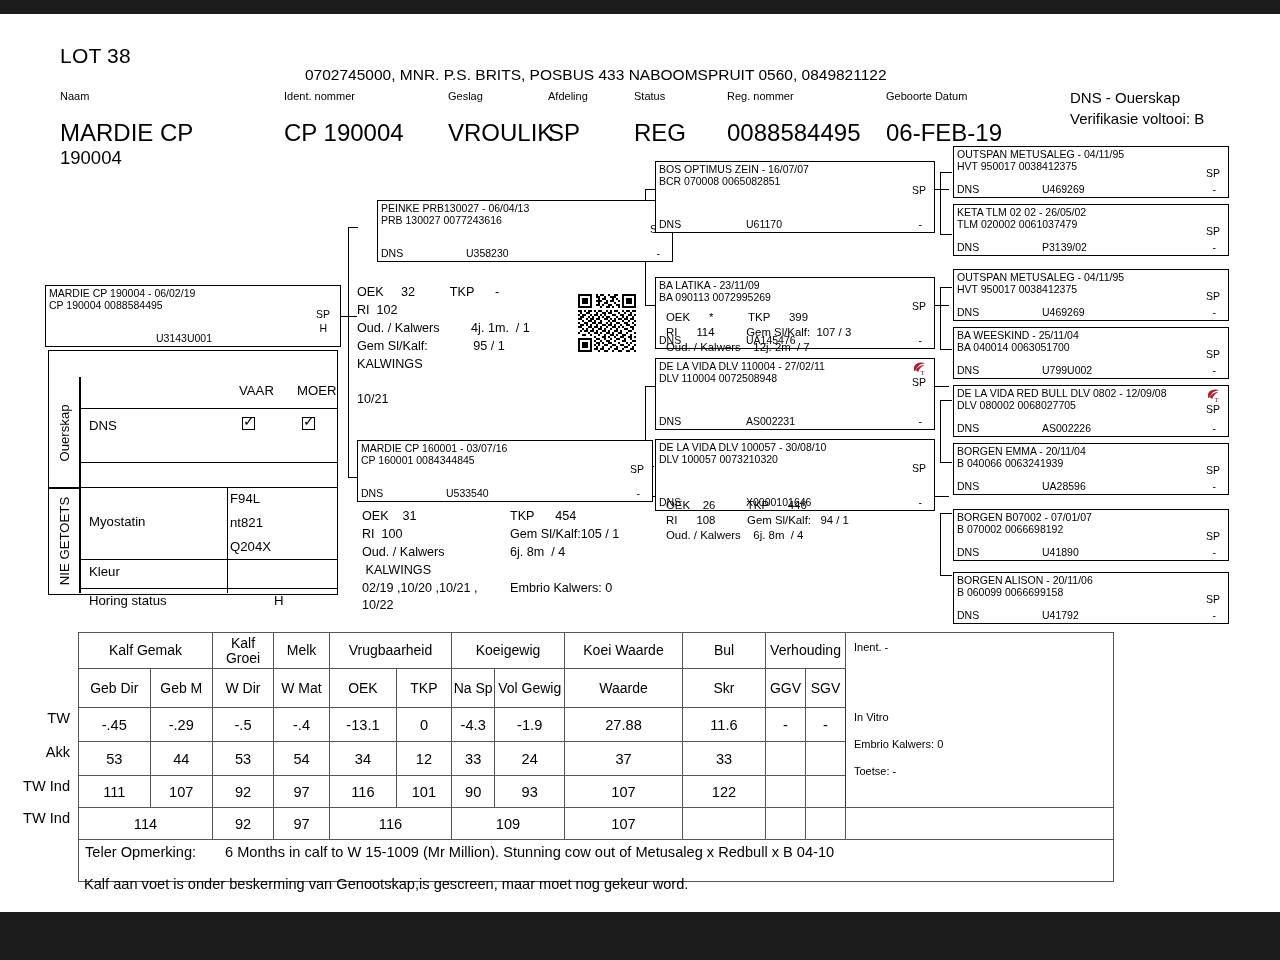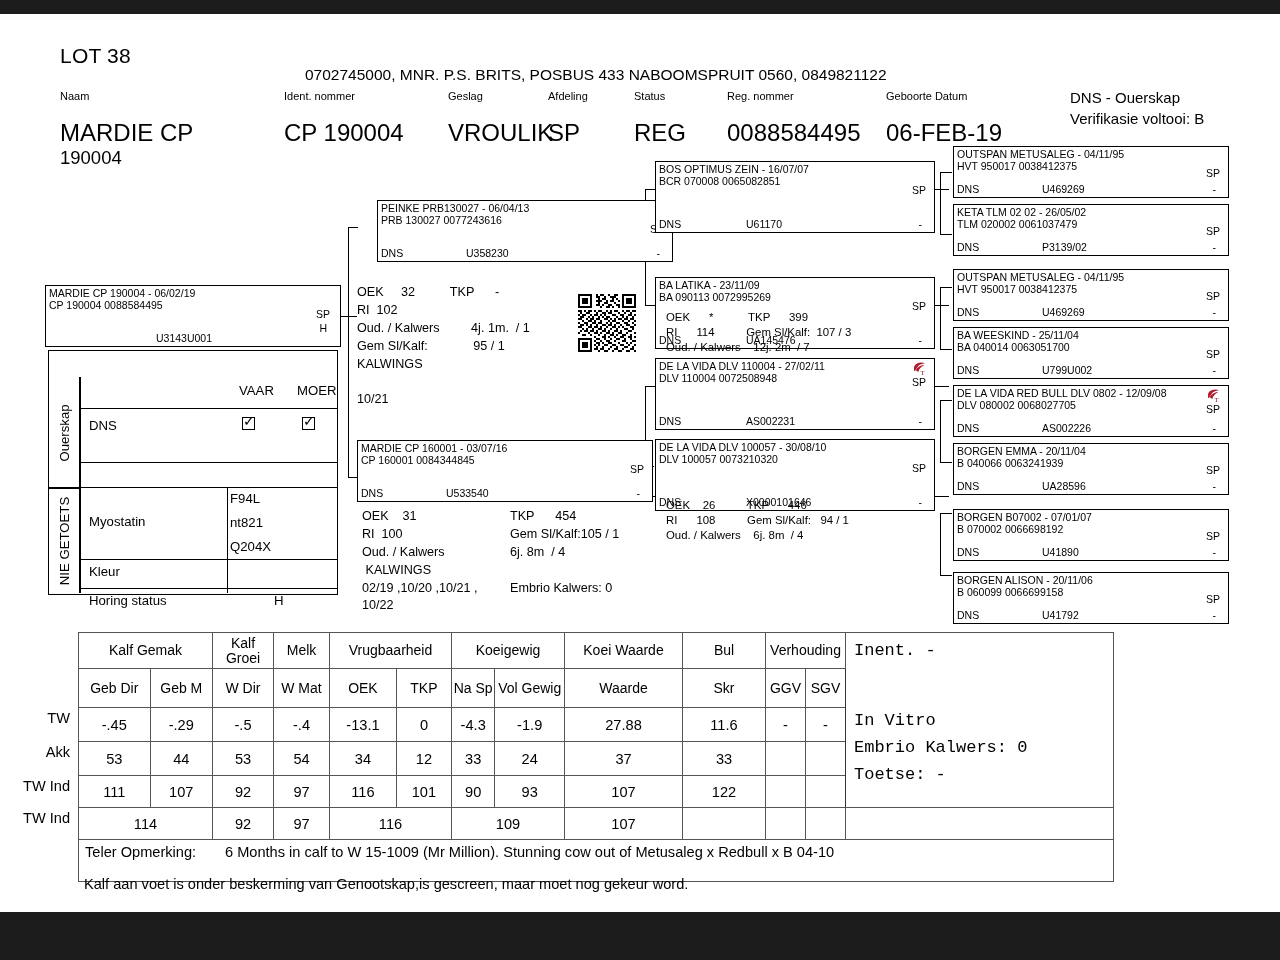--- a/index.html
+++ b/index.html
@@ -88,21 +88,21 @@
   .qr { position: absolute; left: 578px; top: 294px; width: 58px; height: 58px; }
 
   
   #bottom-table { position: absolute; left: 78px; top: 632px; }
   table.grid { border-collapse: collapse; font-size: 14.6px; background: #fff; }
   table.grid td, table.grid th { border: 1px solid #555; text-align: center;
                                  font-weight: normal; padding: 0; }
   table.grid th { font-size: 14px; line-height: 1.05; }
   .rowlab { position: absolute; font-size: 14.6px; text-align: right; width: 70px; }
   .footnote { position: absolute; left: 84px; top: 876px; font-size: 14.6px; }
-  .inent { position: absolute; font-size: 17px; white-space: nowrap; font-family: Liberation Mono, monospace; }
+  .inent { position: absolute; font-size: 11px; white-space: nowrap; }
 </style>
 </head>
 <body>
 
 <div id="page">
 
   <div class="band band-top"></div>
   <div class="band band-bottom"></div>
 
   <div class="lot-title">LOT 38</div>

